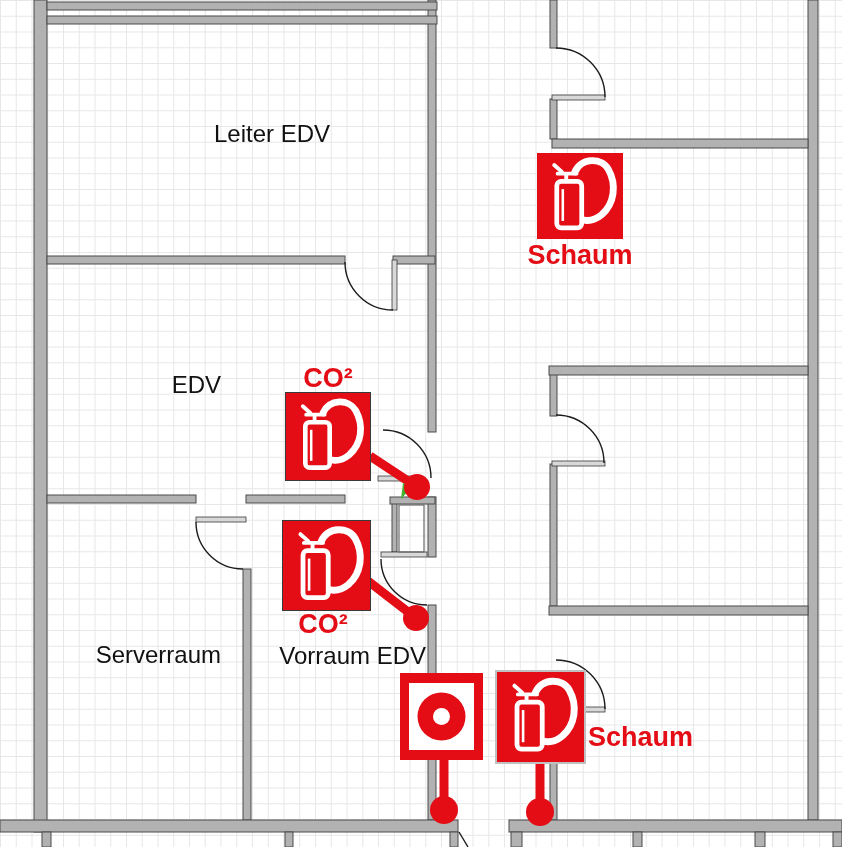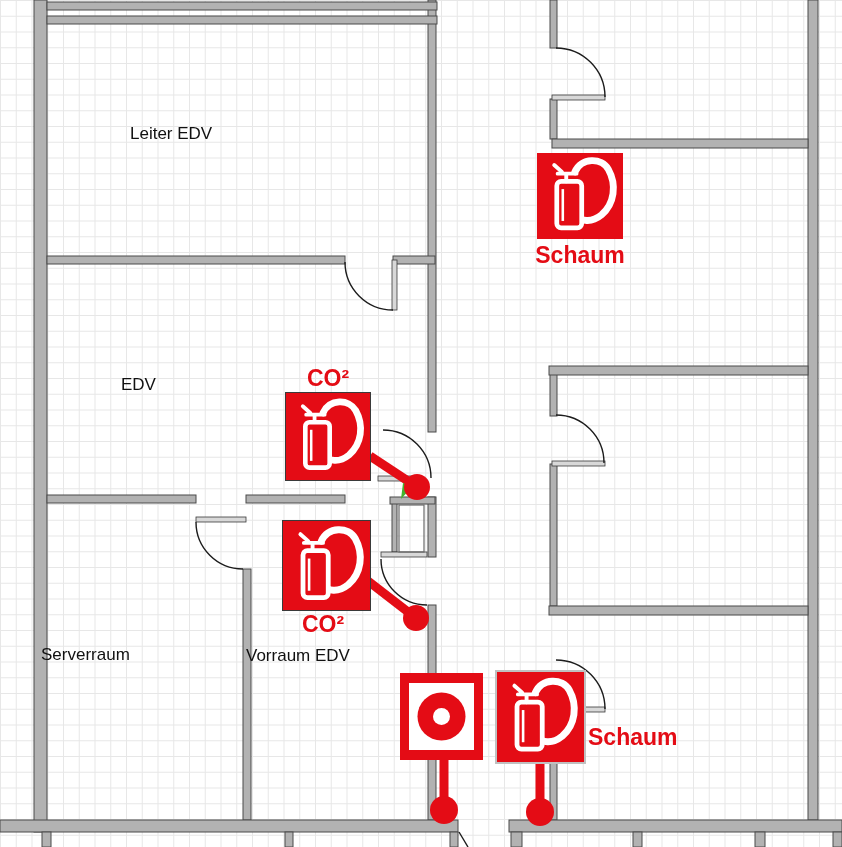--- a/index.html
+++ b/index.html
@@ -13,25 +13,25 @@
     font-family:"Liberation Sans", sans-serif;
   }
   #plan svg.layer{position:absolute;left:0;top:0;}
   .wall{fill:#b2b2b2;stroke:#4a4a4a;stroke-width:1;}
   .leaf{fill:#d8d8d8;stroke:#3a3a3a;stroke-width:0.8;}
   .arc{fill:none;stroke:#1c1c1c;stroke-width:1.4;}
   .fixture{fill:none;stroke:#6a6a6a;stroke-width:1.2;}
   .leader{stroke:#e40c15;stroke-width:9;fill:none;}
   .dot{fill:#e40c15;}
   .room-label{
-    position:absolute;color:#111111;font-size:17px;line-height:25px;
-    text-align:left;white-space:nowrap;
+    position:absolute;color:#111111;font-size:24px;line-height:25px;
+    text-align:right;white-space:nowrap;
   }
   .sym-label{
-    position:absolute;color:#e40c15;font-size:23px;line-height:26px;
+    position:absolute;color:#e40c15;font-size:27px;line-height:26px;
     font-weight:bold;text-align:center;white-space:nowrap;
   }
   .symbol{position:absolute;background:#e40c15;}
   .symbol svg{display:block;width:100%;height:100%;}
   .bordered{outline:1px solid #3a3a3a;}
   .light-border{outline:2px solid #c0c0c0;}
 </style>
 </head>
 <body>
 

